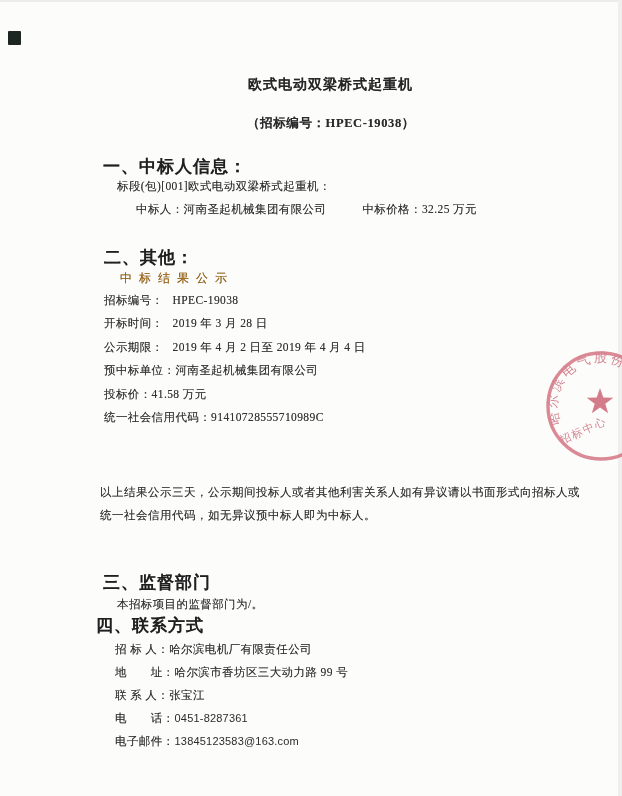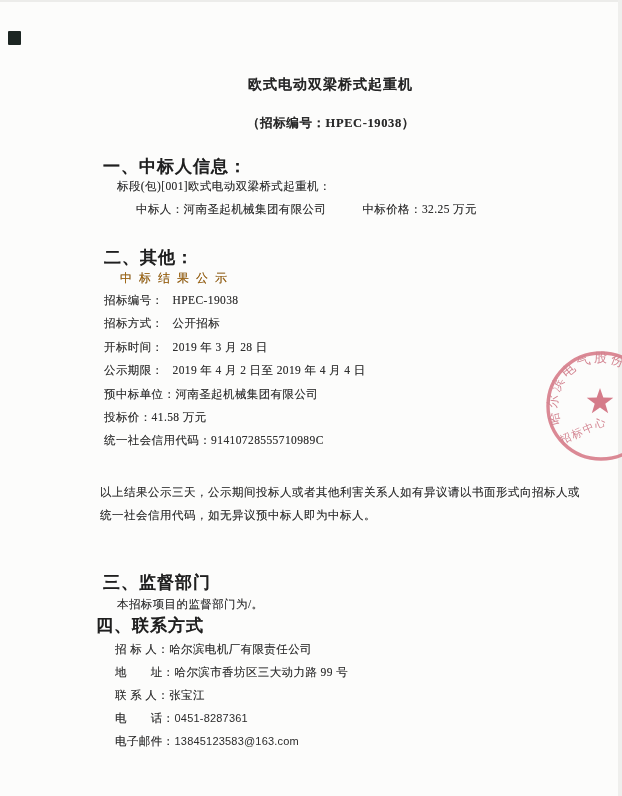--- a/index.html
+++ b/index.html
@@ -46,21 +46,20 @@
 <div class="line" style="left:117px;top:179px;">标段(包)[001]欧式电动双梁桥式起重机：</div>
 <div class="line" style="left:136px;top:202px;">
   <span>中标人：河南圣起机械集团有限公司</span><span class="price">中标价格：32.25 万元</span>
 </div>
 
 <div class="line heading" style="left:104px;top:246px;">二、其他：</div>
 <div class="line result-title" style="left:120px;top:270px;">中 标 结 果 公 示</div>
 
 <div class="fields" id="other-fields" style="left:104px;top:289px;">
     <div class="field-line"><span>招标编号：</span><span class="gap">HPEC-19038</span></div>
-    <div class="field-line"><span>招标方式：</span><span class="gap">公开招标</span></div>
     <div class="field-line"><span>开标时间：</span><span class="gap">2019 年 3 月 28 日</span></div>
     <div class="field-line"><span>公示期限：</span><span class="gap">2019 年 4 月 2 日至 2019 年 4 月 4 日</span></div>
     <div class="field-line"><span>预中标单位：</span><span class="">河南圣起机械集团有限公司</span></div>
     <div class="field-line"><span>投标价：</span><span class="">41.58 万元</span></div>
     <div class="field-line"><span>统一社会信用代码：</span><span class="">91410728555710989C</span></div>
   </div>
 
 <div class="notice">
   <div>以上结果公示三天，公示期间投标人或者其他利害关系人如有异议请以书面形式向招标人或</div>
   <div>统一社会信用代码，如无异议预中标人即为中标人。</div>

